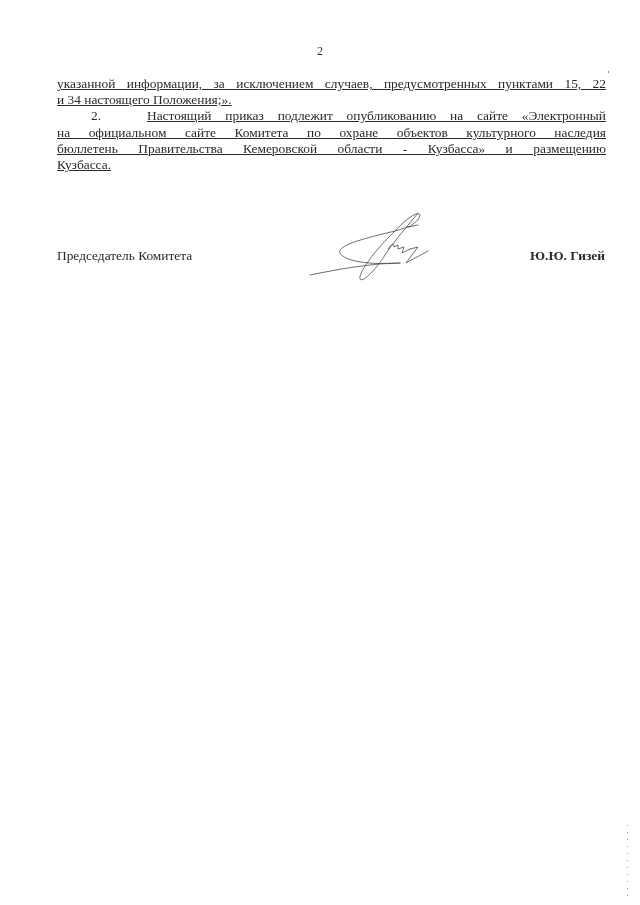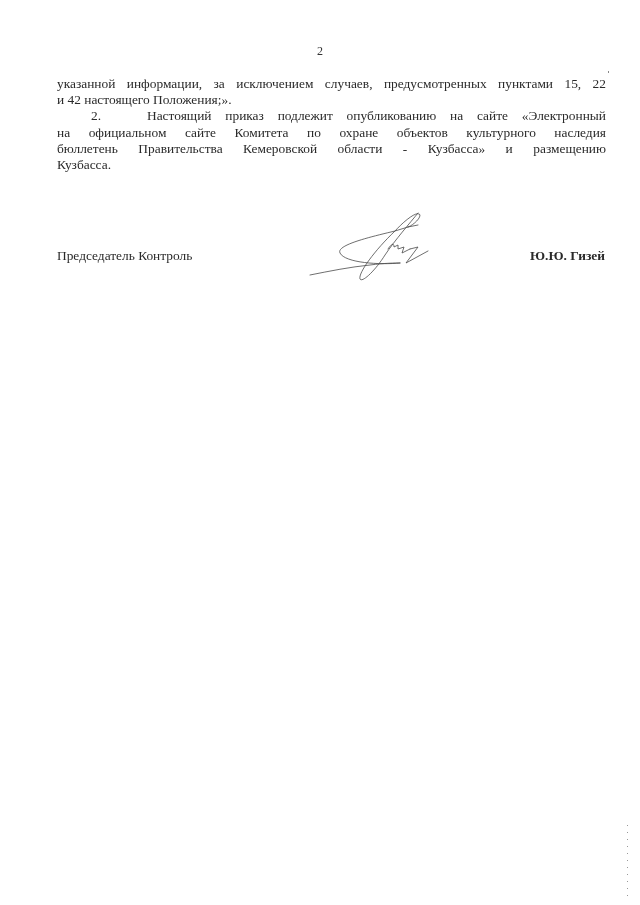--- a/index.html
+++ b/index.html
@@ -1,21 +1,21 @@
 <!DOCTYPE html>
 <html><head>
 <meta charset="utf-8">
 <style>
   html, body { margin: 0; padding: 0; background: #ffffff; }
   body { width: 640px; height: 905px; position: relative; overflow: hidden;
          font-family: "Liberation Serif", "DejaVu Serif", serif; color: #2a2a2a; }
   .page-num { position: absolute; top: 44px; left: 0; width: 640px; text-align: center;
               font-size: 12px; color: #333; }
   .body-text { position: absolute; left: 57px; width: 549px; top: 76px;
-               font-size: 13.4px; line-height: 16.2px; text-align: justify; }
+               font-size: 13.4px; line-height: 16.2px; text-align: justify; text-decoration: underline; }
   .body-text p { margin: 0; }
   .indent { text-indent: 34px; }
   .num { display: inline-block; width: 56px; text-indent: 0; }
   .justify-last { text-align-last: justify; }
   .sig-row { position: absolute; top: 248px; left: 57px; width: 548px; height: 20px;
              font-size: 13.4px; }
   .sig-title { position: absolute; left: 0; top: 0; }
   .sig-name { position: absolute; right: 0; top: 0; font-weight: bold; }
   .signature { position: absolute; left: 300px; top: 205px; width: 140px; height: 80px; }
   .edge-dots { position: absolute; left: 627px; top: 825px; width: 2px; height: 80px; }
@@ -24,31 +24,31 @@
 </style>
 </head>
 <body>
 
 <div class="page-num">2</div>
 
 <div class="speck" style="left:608px;top:71px;"></div>
 
 <div class="body-text">
   <p class="justify-last">указанной информации, за исключением случаев, предусмотренных пунктами 15, 22</p>
-  <p>и 42 настоящего Положения;».</p>
+  <p>и 34 настоящего Положения;».</p>
 
   <p class="indent justify-last"><span class="num">2.</span><span>Настоящий приказ подлежит опубликованию на сайте «Электронный</span></p>
   <p class="justify-last">на официальном сайте Комитета по охране объектов культурного наследия</p>
   <p class="justify-last">бюллетень Правительства Кемеровской области - Кузбасса» и размещению</p>
   <p>Кузбасса.</p>
 
 </div>
 
 <div class="sig-row">
-  <span class="sig-title">Председатель Контроль</span>
+  <span class="sig-title">Председатель Комитета</span>
   <span class="sig-name">Ю.Ю. Гизей</span>
 </div>
 
 <svg class="signature" viewBox="0 0 140 80" fill="none" stroke="#4a4a4a" stroke-width="0.8" stroke-linecap="round">
   <path d="M10 70 C 30 66, 50 62, 70 60 C 85 58, 95 58, 100 58"></path>
   <path d="M100 58 C 80 60, 45 58, 40 48 C 36 40, 70 32, 95 26 L 108 22"></path>
   <path d="M118 8 C 110 18, 95 35, 85 50 C 75 66, 62 78, 60 74 C 58 68, 75 45, 95 26 C 105 15, 118 5, 120 10 C 120 15, 110 22, 108 22"></path>
   <path d="M108 22 L 118 20"></path>
   <path d="M88 44 C 92 38, 94 38, 94 42 L 98 40 L 98 44 L 104 42 L 102 48 L 110 44"></path>
   <path d="M110 44 L 118 42 L 106 58 L 128 46"></path>

